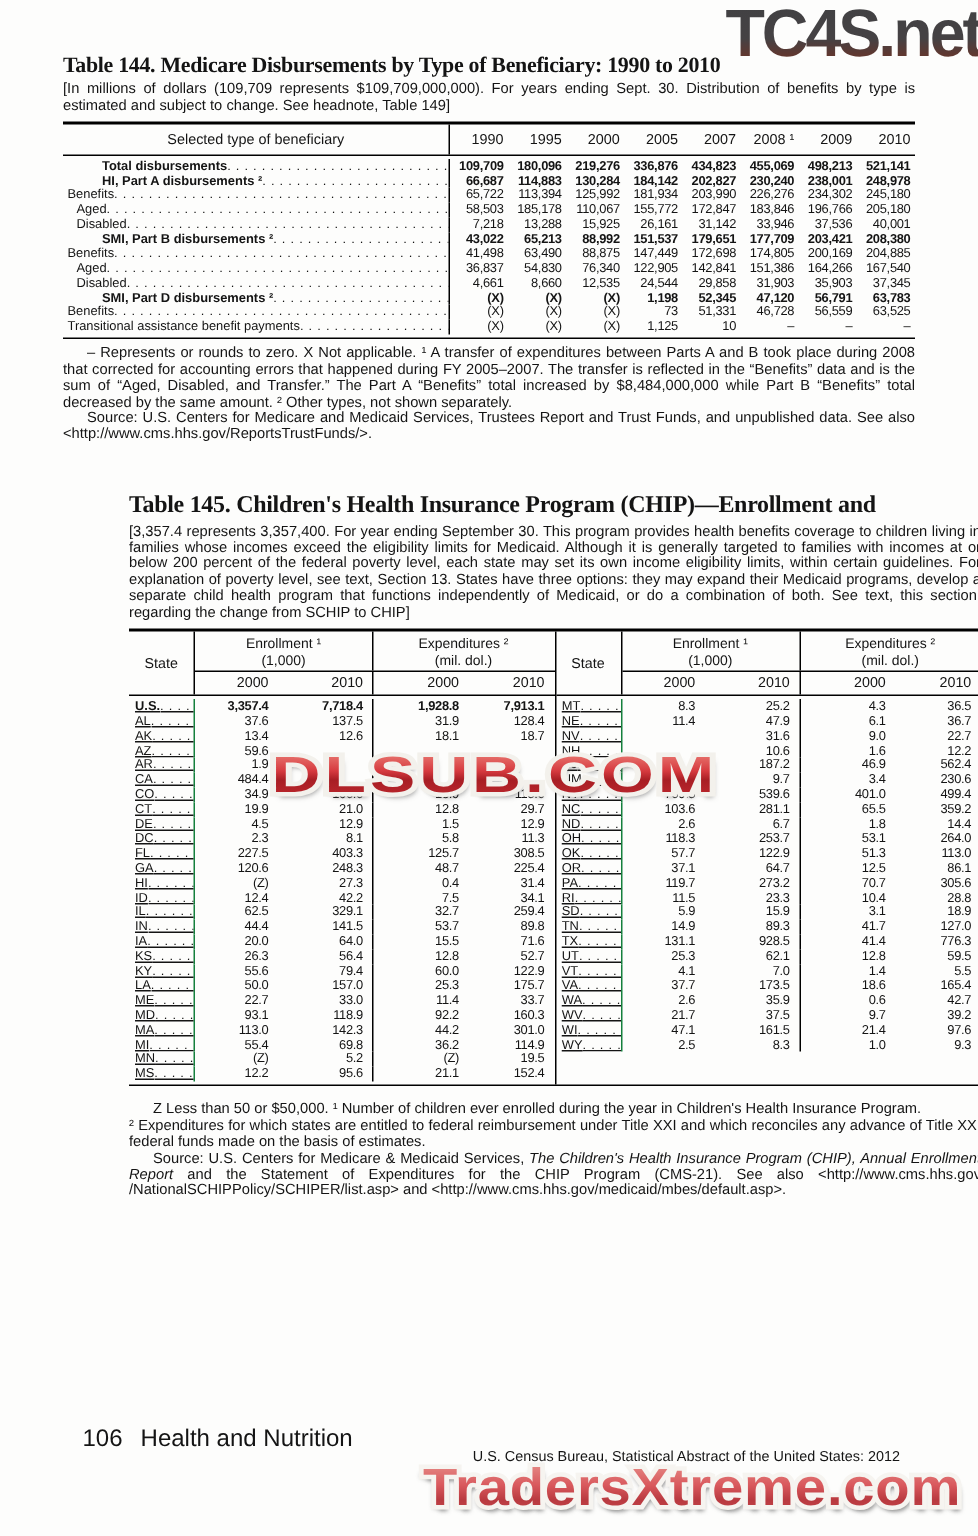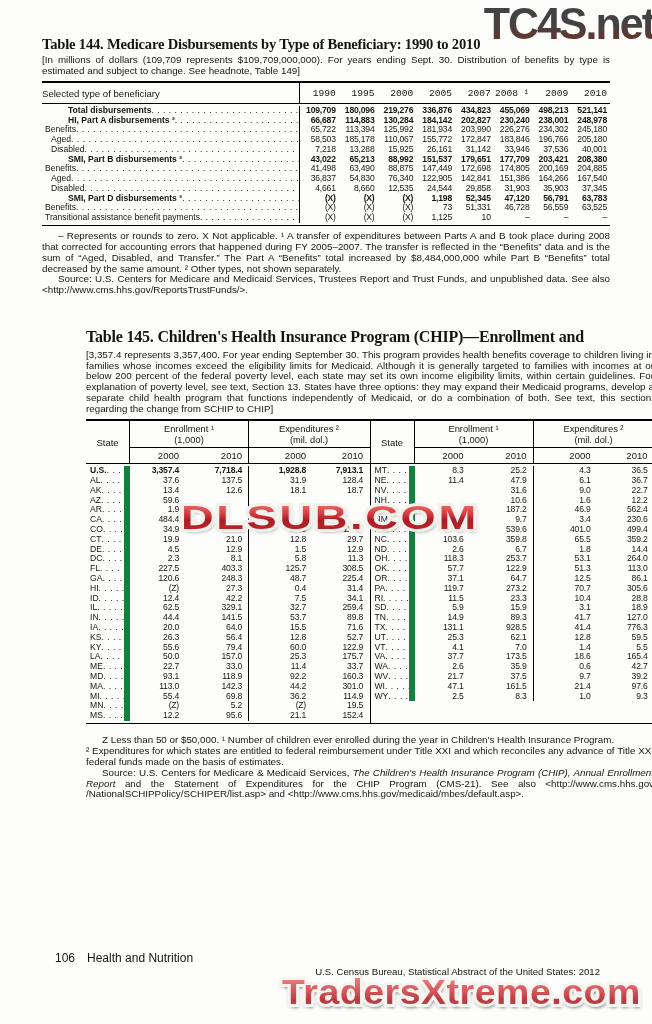--- a/index.html
+++ b/index.html
@@ -11,23 +11,23 @@
   .fnote{font-size:9.8px;line-height:10.9px;margin:0;text-align:justify;text-indent:16px;}
   .fnote.noindent{text-indent:0;}
   .leader{flex:1;overflow:hidden;white-space:nowrap;font-weight:normal;}
   .leader::after{content:" . . . . . . . . . . . . . . . . . . . . . . . . . . . . . . . . . . . . . . . . . . . . . . . . . . . .";letter-spacing:.5px;font-size:8.6px;}
 
   
   .sec144{position:absolute;top:36px;left:42px;width:568px;}
   .t-title{font-family:"Liberation Serif",serif;font-weight:bold;font-size:14.6px;line-height:16px;margin:0 0 3px 0;letter-spacing:-0.2px;}
   .tbl144{border-top:2.4px solid #000;border-bottom:1.8px solid #000;margin-top:2px;}
   .t144-head{display:flex;border-bottom:1.4px solid #000;}
-  .t144-stub-h{width:258px;border-right:1px solid #000;text-align:left;font-size:9.6px;padding:5px 0 4px 0;box-sizing:border-box;}
+  .t144-stub-h{width:258px;border-right:1px solid #000;text-align:center;font-size:9.6px;padding:5px 0 4px 0;box-sizing:border-box;}
   .t144-years{flex:1;display:flex;}
-  .t144-years span{flex:1;text-align:right;font-size:9.6px;padding:5px 3px 4px 0;font-family:Liberation Mono, monospace;}
+  .t144-years span{flex:1;text-align:right;font-size:9.6px;padding:5px 3px 4px 0;}
   .t144-body{padding:2px 0 2px 0;}
   .t144-row{display:flex;font-size:8.6px;line-height:9.75px;}
   .t144-row .stub{width:258px;border-right:1px solid #000;display:flex;box-sizing:border-box;padding-left:3px;}
   .t144-row.s-total .stub{padding-left:26px;}
   .t144-row.s-sub .stub{padding-left:9px;}
   .t144-row.s-total{font-weight:bold;}
   .t144-row .num{flex:1;text-align:right;padding-right:3px;white-space:nowrap;letter-spacing:-0.2px;}
   .notes144{margin-top:5px;}
 
   
@@ -42,30 +42,30 @@
   .h-groups{display:flex;border-bottom:1px solid #000;}
   .h-group{text-align:center;font-size:9.3px;line-height:10.6px;padding:3px 0 2px 0;box-sizing:border-box;}
   .h-group.g1{width:118px;}
   .h-group.g2{width:121px;border-left:1px solid #000;}
   .h-years{display:flex;font-size:9.5px;}
   .h-years span{text-align:right;box-sizing:border-box;padding:2px 6px 2px 0;}
   .h-years .y1{width:55px;}.h-years .y2{width:63px;}
   .h-years .y3{width:64px;border-left:1px solid #000;}.h-years .y4{width:57px;}
   .t145-body{padding:2px 0 2px 0;}
   .r145{display:flex;font-size:8.6px;line-height:9.8px;}
-  .r145 .st{width:44px;border-right:6px solid #15803d;display:flex;box-sizing:border-box;padding-left:4px;}
+  .r145 .st{width:44px;border-right:1px solid #15803d;display:flex;box-sizing:border-box;padding-left:4px;text-decoration:underline;}
   .r145 .v{text-align:right;padding-right:6px;box-sizing:border-box;white-space:nowrap;letter-spacing:-0.2px;}
   .r145 .c1{width:55px;}.r145 .c2{width:63px;}
   .r145 .c3{width:64px;border-left:1px solid #000;}.r145 .c4{width:57px;}
   .r145.bold{font-weight:bold;}
   .notes145{margin-top:11px;}
   .italic{font-style:italic;}
 
   
-  .footer-left{position:absolute;left:55px;top:951px;font-size:12px;}
+  .footer-left{position:absolute;left:55px;top:951px;font-size:16px;}
   .footer-left .pgnum{margin-right:12px;}
   .footer-src{position:absolute;top:966px;left:230px;width:370px;font-size:9.6px;text-align:right;}
 
   
   .wm{position:absolute;white-space:nowrap;pointer-events:none;}
   .wm-tc4s{top:2px;right:-2px;z-index:9;font-weight:bold;font-size:43px;letter-spacing:-2px;line-height:43px;
     background:linear-gradient(180deg,#414143 0%,#454244 55%,#693429 88%,#7c3a2c 100%);
     -webkit-background-clip:text;background-clip:text;color:transparent;transform:scaleY(1.04);}
   .wm-stack{position:relative;display:inline-block;}
   .wm-stack .front{position:absolute;left:0;top:0;}
@@ -663,21 +663,21 @@
               <span class="v c2">539.6</span>
               <span class="v c3">401.0</span>
               <span class="v c4">499.4</span>
             </div>
             <div class="r145">
               <div class="st">
                 <span class="stname">NC</span>
                 <span class="leader"></span>
               </div>
               <span class="v c1">103.6</span>
-              <span class="v c2">359.8</span>
+              <span class="v c2">281.1</span>
               <span class="v c3">65.5</span>
               <span class="v c4">359.2</span>
             </div>
             <div class="r145">
               <div class="st">
                 <span class="stname">ND</span>
                 <span class="leader"></span>
               </div>
               <span class="v c1">2.6</span>
               <span class="v c2">6.7</span>

